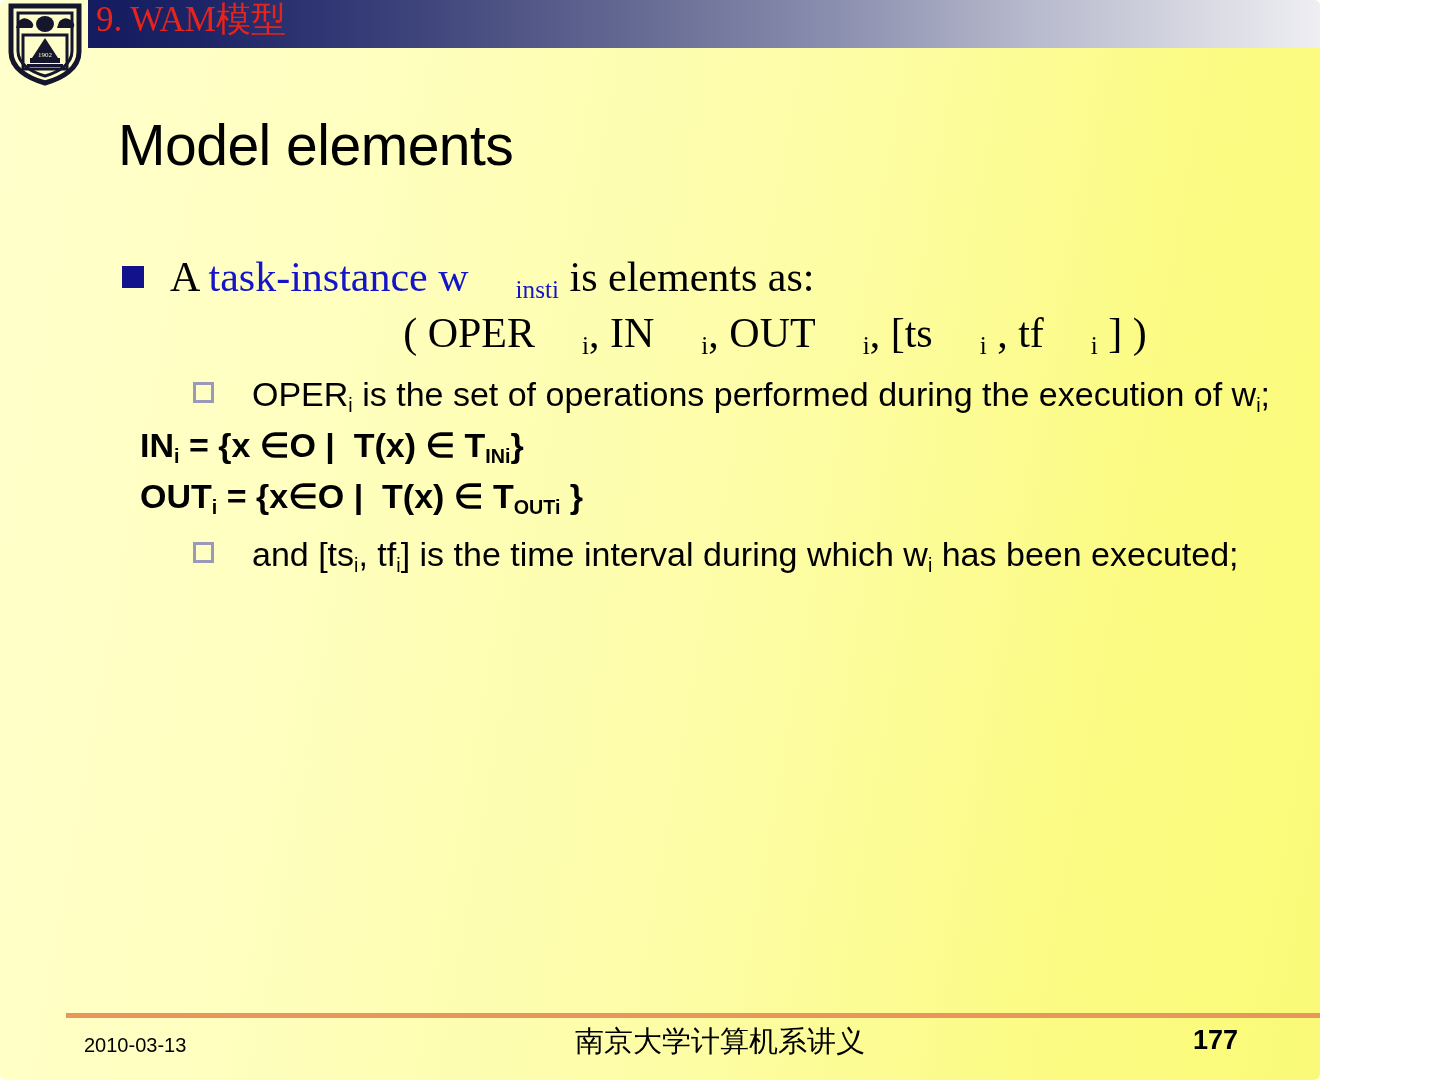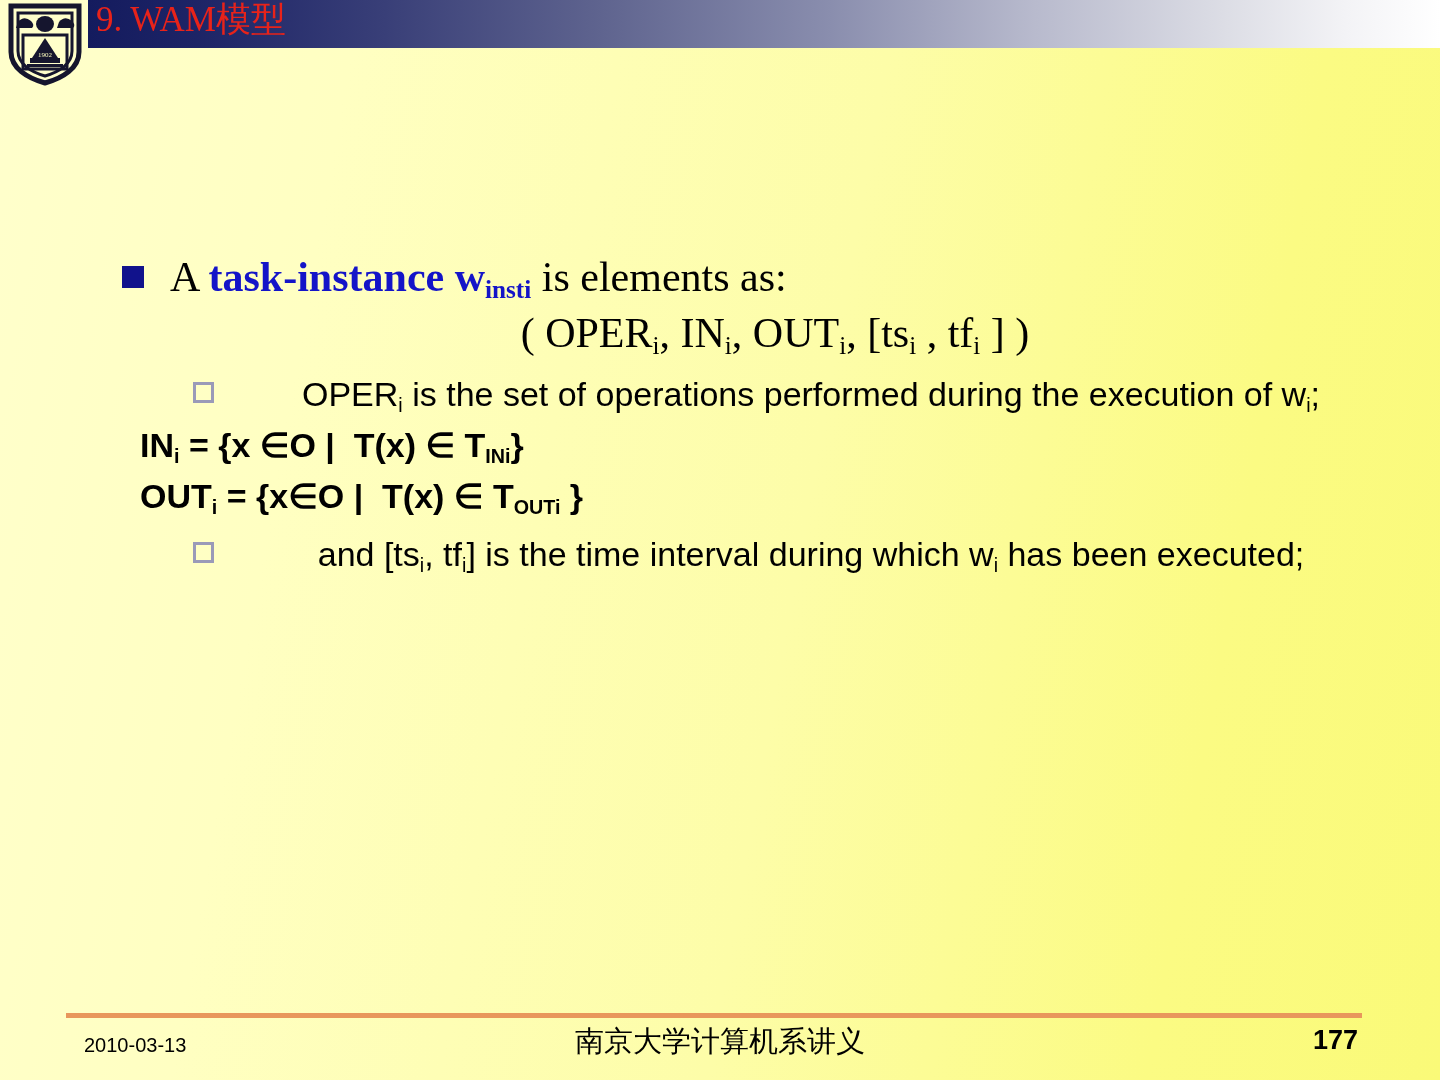--- a/index.html
+++ b/index.html
@@ -8,24 +8,25 @@
   }
   body {
     width: 1440px;
     height: 1080px;
     overflow: hidden;
     font-family: "Liberation Sans", sans-serif;
   }
 
   #slide {
     position: relative;
-    width: 1440px;
+    width: 1320px;
     height: 1080px;
     background: linear-gradient(100deg, #ffffcc 0%, #ffffc2 22%, #fdfda8 55%, #fbfb83 82%, #fafa78 100%);
     overflow: hidden;
+    border-radius: 6px;
   }
 
   
   #header-band {
     position: absolute;
     left: 88px;
     top: 0;
     width: 1352px;
     height: 48px;
     background: linear-gradient(90deg,
@@ -95,21 +96,21 @@
   }
   .lvl1-text {
     font-family: "Liberation Serif", "DejaVu Serif", serif;
     font-size: 42px;
     color: #000000;
     line-height: 54px;
     white-space: nowrap;
   }
   .lvl1-text .hl {
     color: #1414c8;
-    font-weight: bold;
+    font-weight: normal;
     text-align: center;
   }
 
   .formula-serif {
     font-family: "Liberation Serif", "DejaVu Serif", serif;
     font-size: 42px;
     color: #000000;
     line-height: 58px;
     text-align: center;
     padding-left: 110px;
@@ -130,21 +131,20 @@
     height: 21px;
     border: 3px solid #9a9ab8;
     box-sizing: border-box;
     background: transparent;
   }
   .lvl2-text {
     font-family: "Liberation Sans", sans-serif;
     font-size: 34px;
     color: #000000;
     line-height: 51px;
-    text-align: center;
   }
 
   .formula-sans {
     font-family: "Liberation Sans", sans-serif;
     font-size: 34px;
     color: #000000;
     line-height: 51px;
     padding-left: 140px;
     padding-right: 390px;
     white-space: nowrap;
@@ -154,20 +154,21 @@
   sub {
     font-size: 0.58em;
     vertical-align: baseline;
     position: relative;
     bottom: -0.30em;
     line-height: 0;
   }
   .lvl1-text sub, .formula-serif sub {
     font-size: 0.60em;
     bottom: -0.26em;
+    margin-left: 47px;
   }
 
   
   #footer-rule {
     position: absolute;
     left: 66px;
     top: 1013px;
     width: 1296px;
     height: 5px;
     background: #e8975c;
@@ -220,20 +221,21 @@
       <path d="M13 20 q6 -7 13 -1 q4 4 1 7 h-16 z" fill="#15152e"></path>
       <path d="M54 20 q6 -7 13 -1 q4 4 1 7 h-16 z" fill="#15152e"></path>
       <rect x="18" y="33" width="44" height="34" fill="none" stroke="#15152e" stroke-width="3"></rect>
       <path d="M40 36 L53 56 H27 Z" fill="#15152e"></path>
       <rect x="25" y="56" width="30" height="5" fill="#15152e"></rect>
       <rect x="22" y="62" width="36" height="3" fill="#15152e"></rect>
       <text x="40" y="55" font-size="7" fill="#fdfdbe" text-anchor="middle" font-family="Liberation Serif, serif">1902</text>
     </svg>
   </div>
 
+  <div id="slide-title">Model elements</div>
 
   <div id="body-area">
 
     <div class="lvl1-row">
       <span class="lvl1-marker"></span>
       <div class="lvl1-text">
         <span>A </span><span class="hl">task-instance</span><span class="hl"> </span><span class="hl"><span>w</span><sub>insti</sub></span><span> is elements as:</span>
       </div>
     </div>
 

